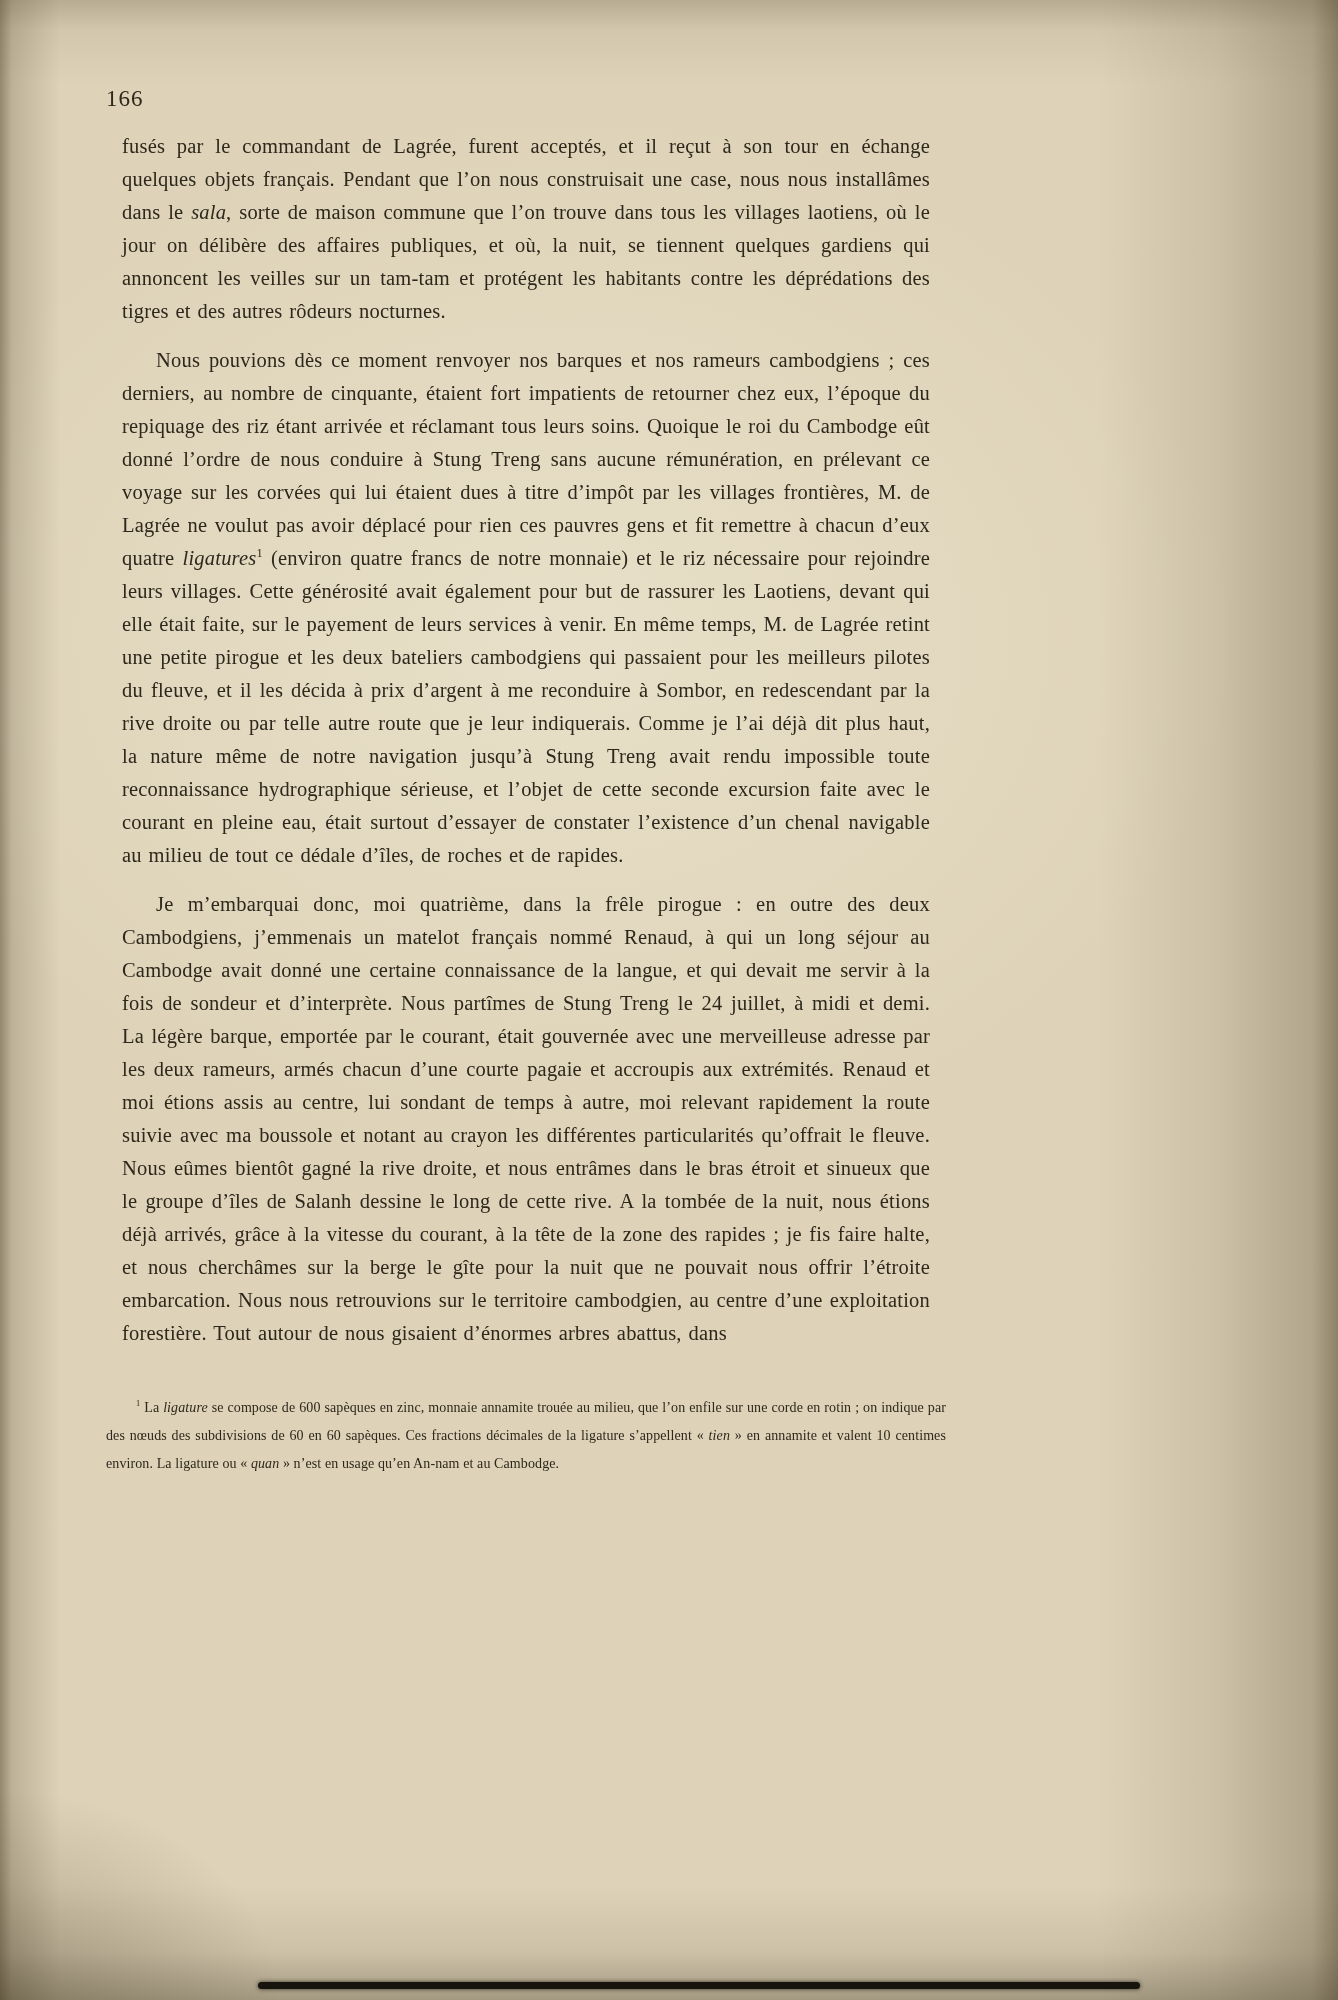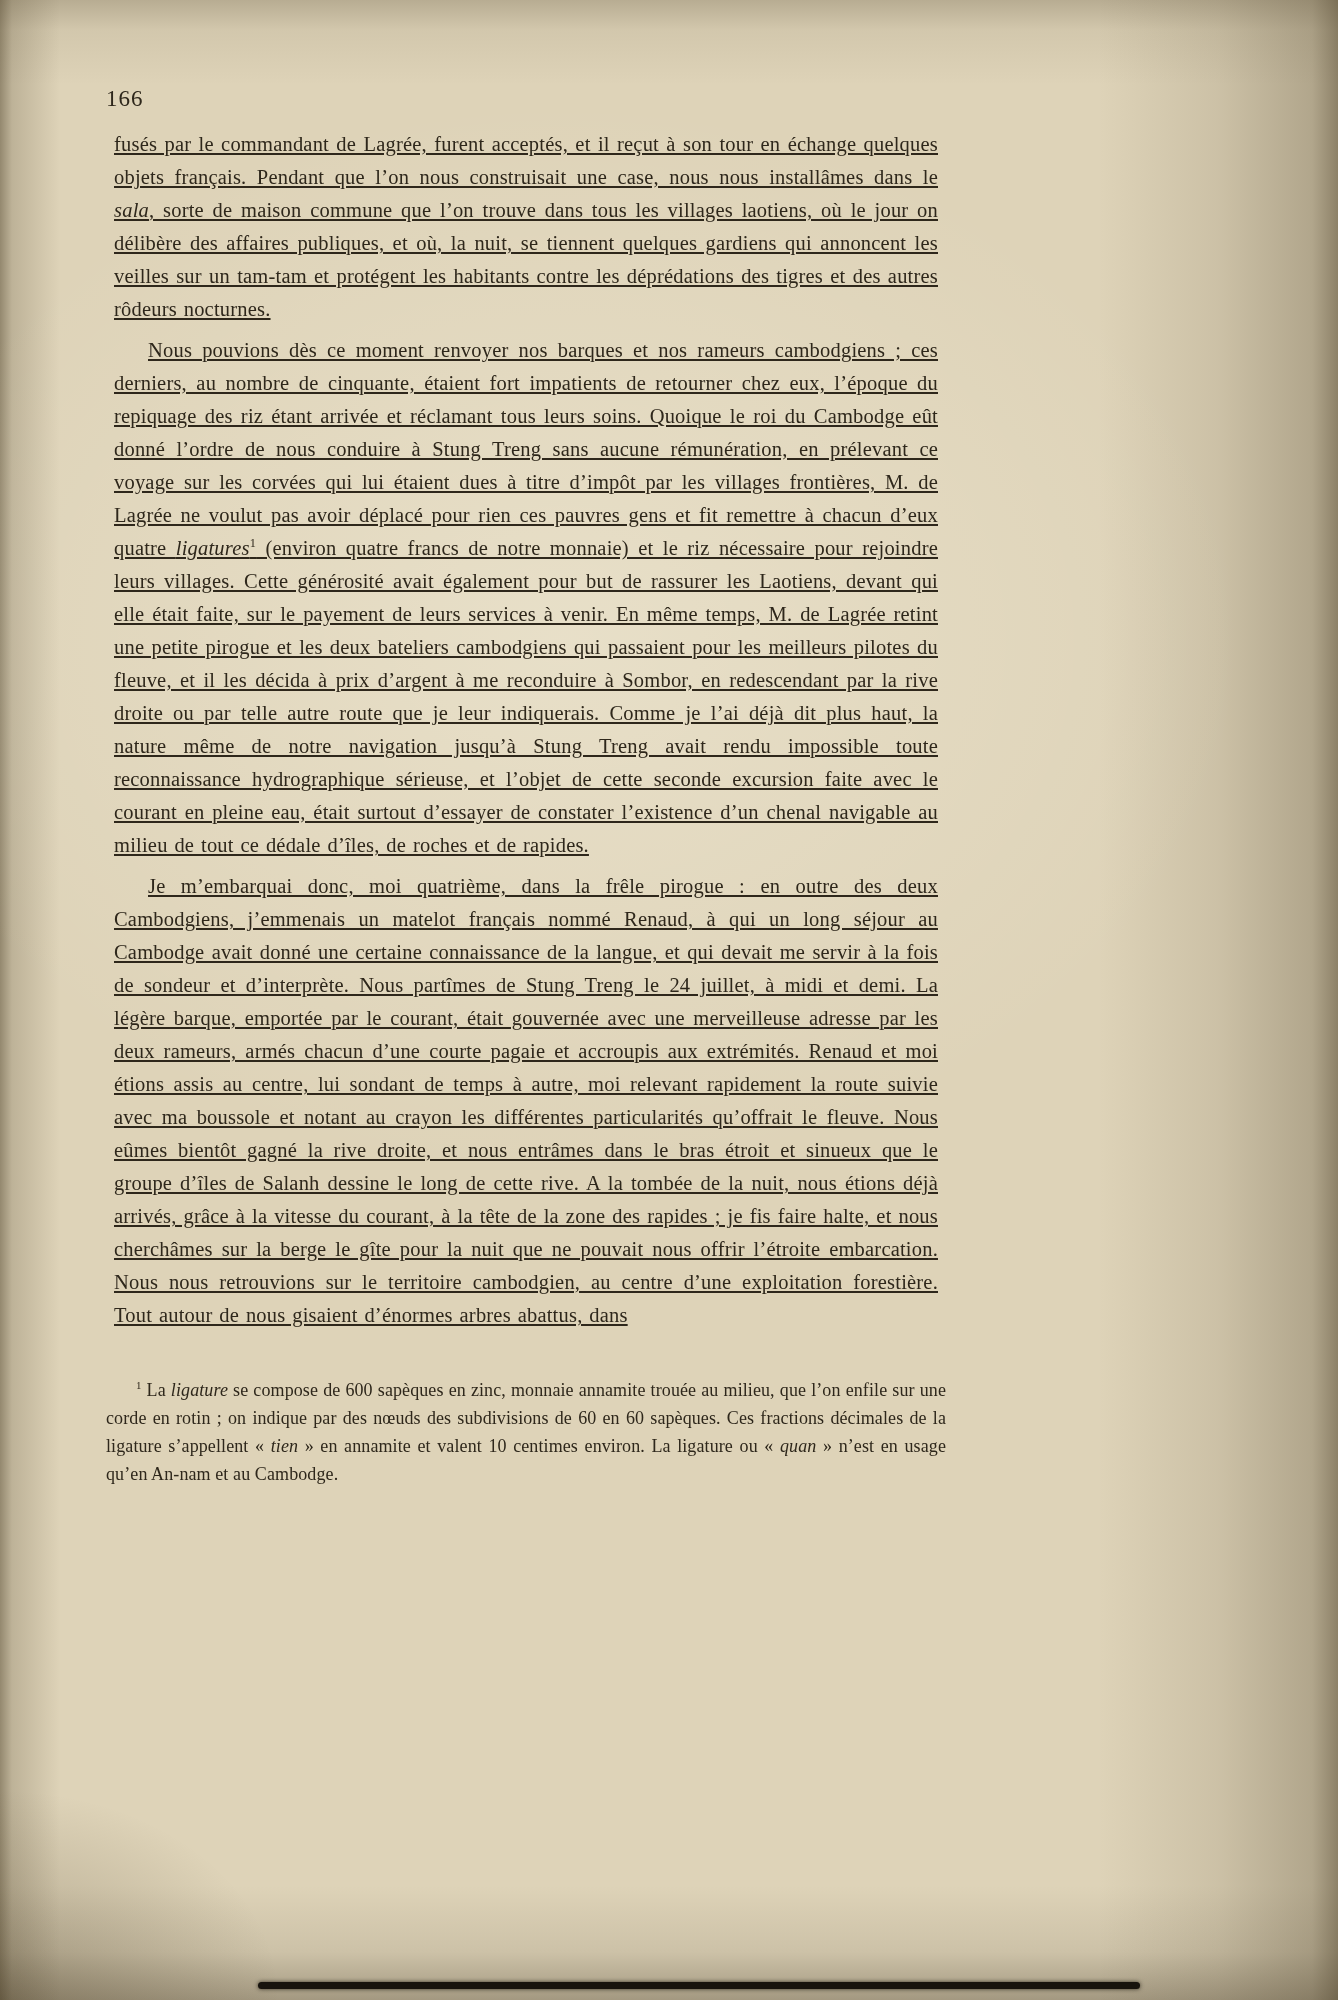--- a/index.html
+++ b/index.html
@@ -47,30 +47,30 @@
     letter-spacing: 3.5px;
     white-space: nowrap;
   }
   .body-text {
     font-size: 20.5px;
     line-height: 33px;
     text-align: justify;
     letter-spacing: 0.2px;
     word-spacing: 1.5px;
   }
-  .para { margin: 8px; text-decoration: underline; }
+  .para { margin: 16px; }
   .para.indent { text-indent: 34px; }
   .body-text sup, .footnote sup {
     font-size: 60%;
     line-height: 0;
     vertical-align: super;
   }
   .footnote {
     margin-top: 44px;
-    font-size: 18px;
+    font-size: 14px;
     line-height: 28px;
     text-align: justify;
     letter-spacing: 0.1px;
   }
   .fn-para { margin: 0; text-indent: 30px; }
   .bottom-edge-line {
     position: absolute;
     left: 258px; top: 1982px;
     width: 882px; height: 7px;
     background: var(--bottom-line, #17130d);

